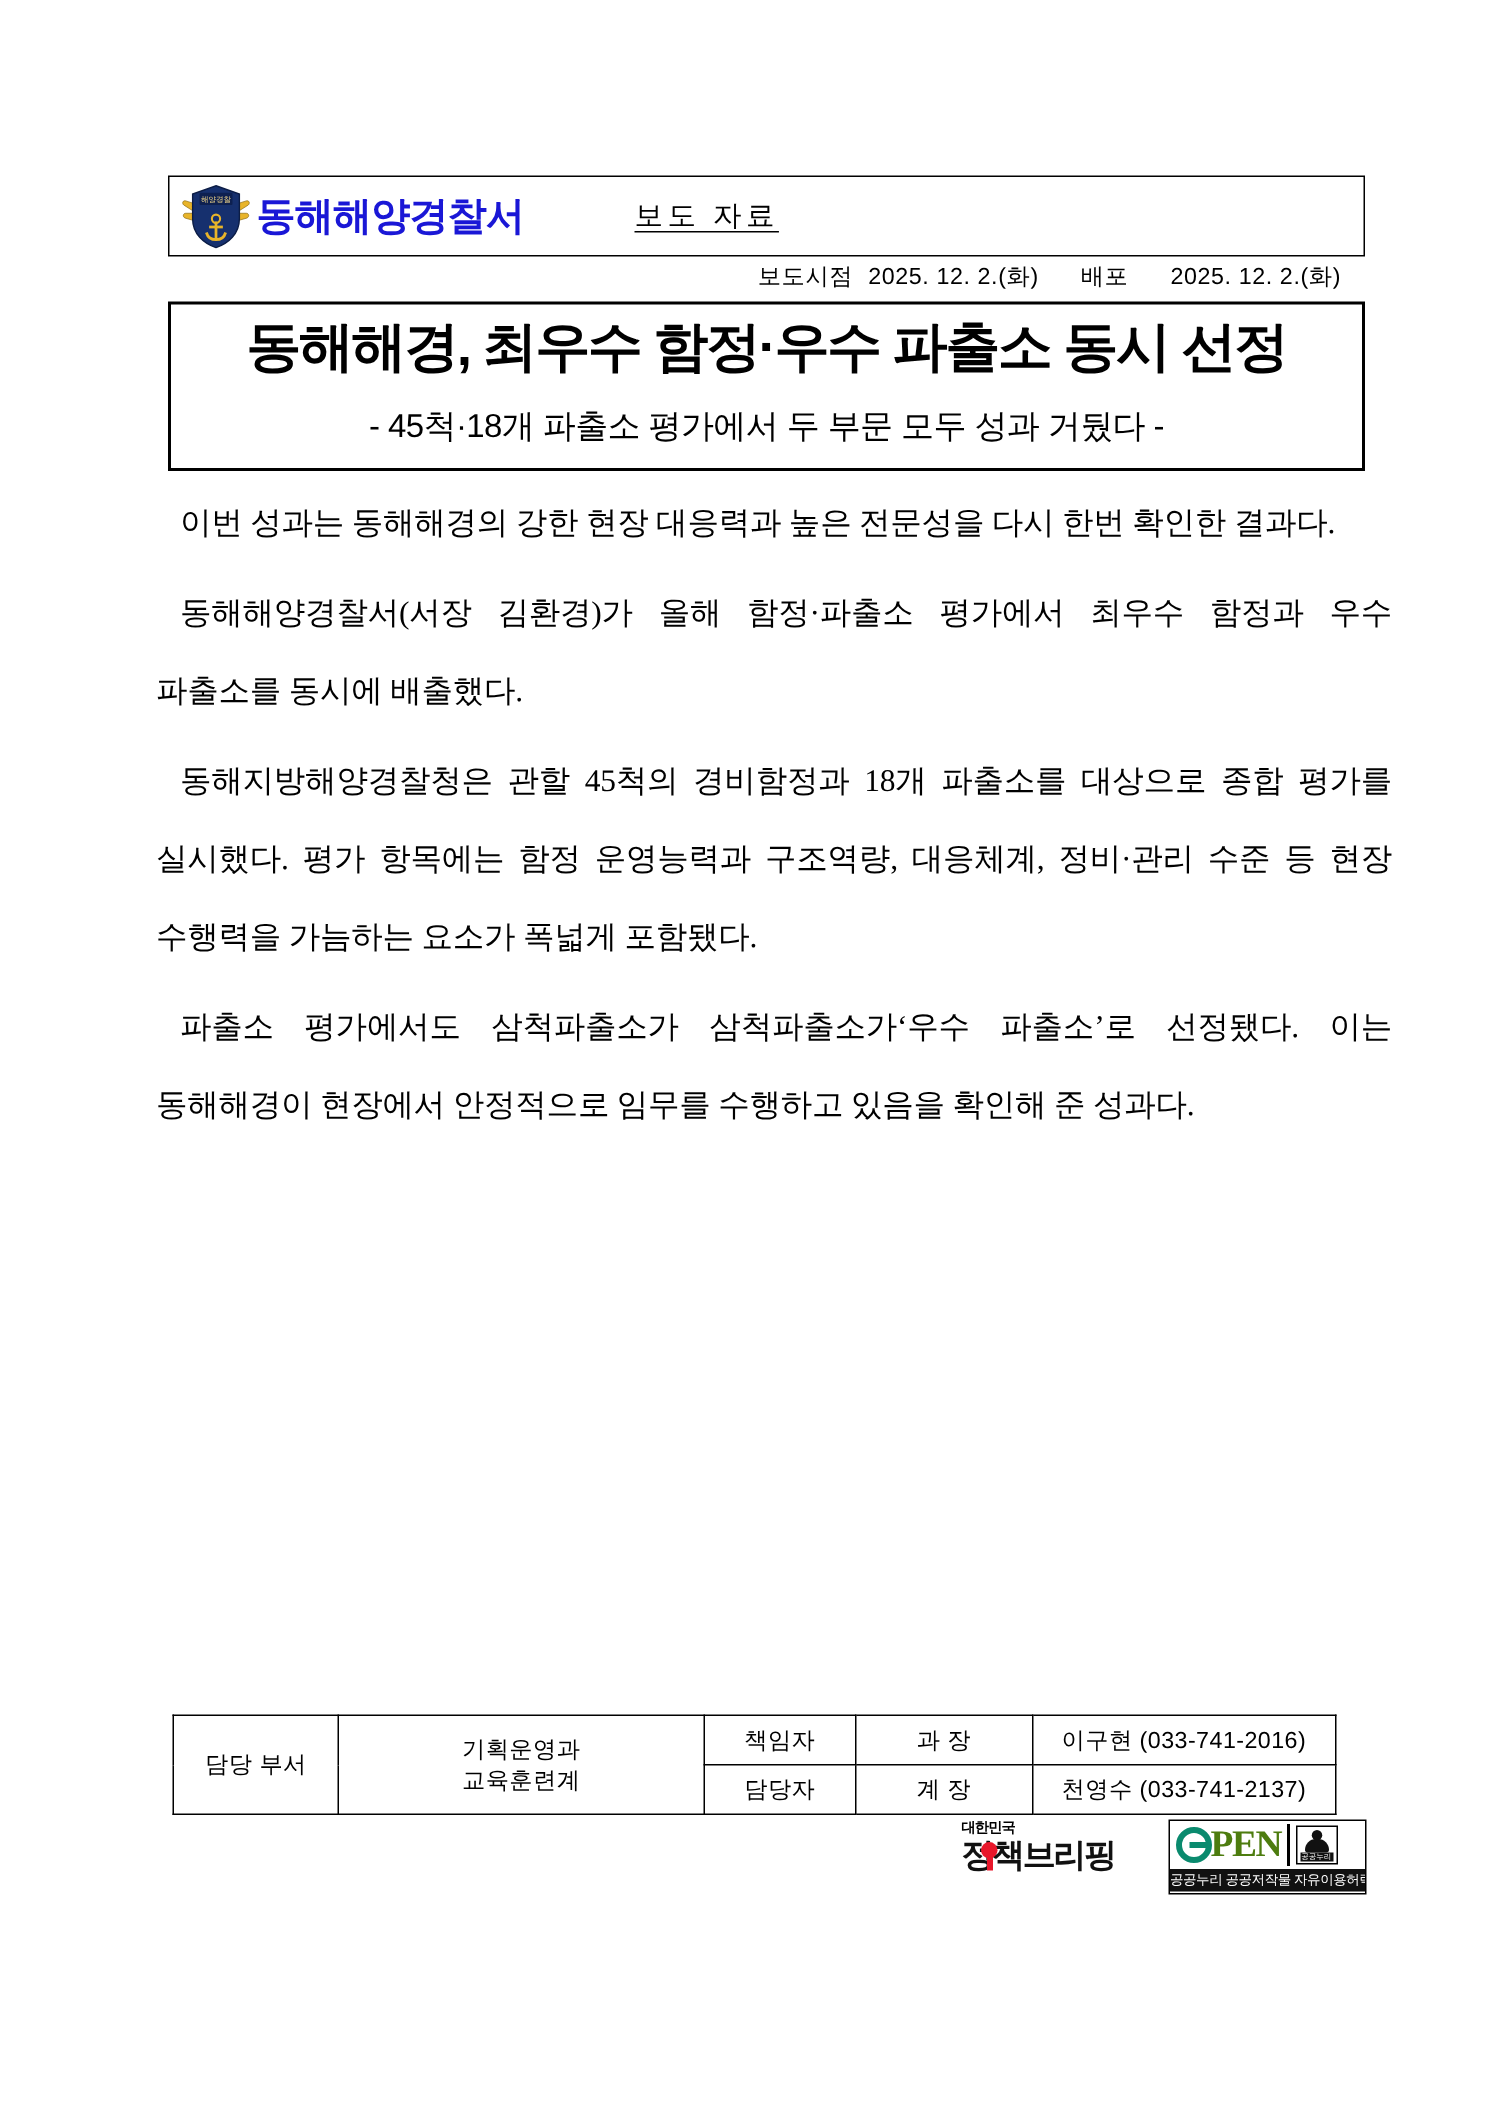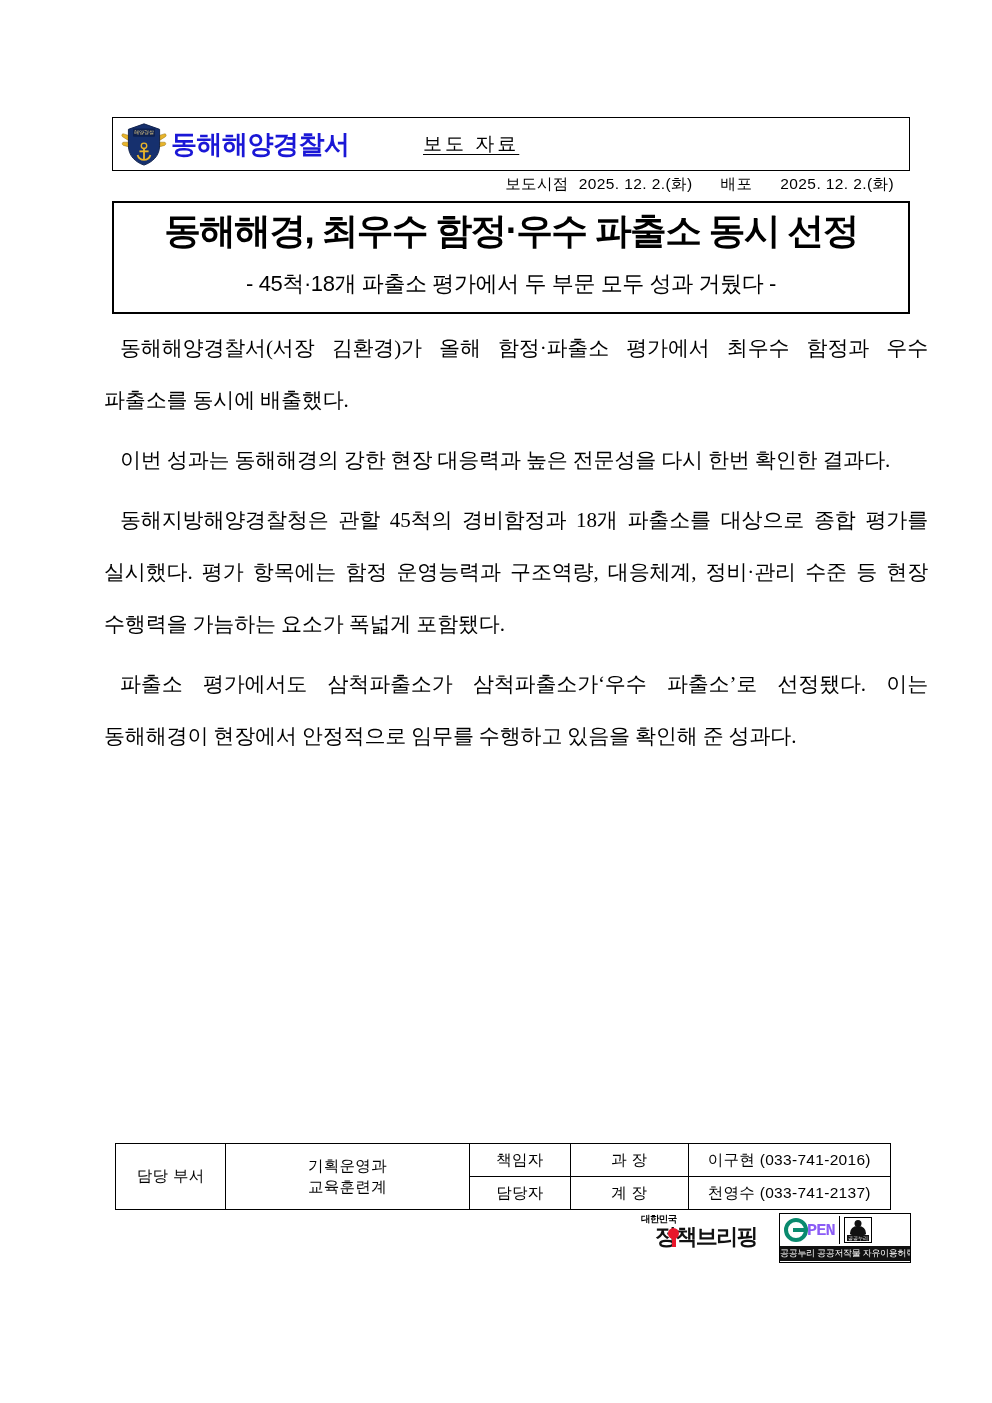--- a/index.html
+++ b/index.html
@@ -190,21 +190,20 @@
     line-height: 11px;
     color: #000;
   }
   .lb-main {
     font-size: 22px;
     font-weight: bold;
     letter-spacing: -1.6px;
     line-height: 25px;
     color: #111;
     position: relative;
-    margin-left: 14px;
   }
   .lb-dot {
     position: absolute;
     left: 13px;
     top: 4px;
     width: 11px;
     height: 11px;
     background: #e8172b;
     border-radius: 50%;
   }
@@ -247,26 +246,26 @@
   .open-o:before {
     content: "";
     position: absolute;
     left: 5px;
     top: 6px;
     width: 11px;
     height: 4px;
     background: #0a8a6e;
   }
   .open-pen {
-    font-family: Liberation Mono, monospace;
-    font-size: 17px;
+    font-family: Liberation Serif, serif;
+    font-size: 25px;
     font-weight: bold;
     letter-spacing: -1px;
     margin-left: -1px;
-    color: #8b5cf6;
+    color: #4d7c0f;
   }
   .open-sep {
     width: 1.5px;
     height: 28px;
     background: #000;
     margin: 0 4px;
     flex: 0 0 auto;
   }
   .open-fig {
     width: 28px;
@@ -354,22 +353,22 @@
   <div class="date-line">
     <span class="lbl">보도시점</span><span class="val">2025. 12. 2.(화)</span><span class="lbl2">배포</span><span>2025. 12. 2.(화)</span>
   </div>
 
   <div class="title-box">
     <div class="headline">동해해경, 최우수 함정·우수 파출소 동시 선정</div>
     <div class="subhead">- 45척·18개 파출소 평가에서 두 부문 모두 성과 거뒀다 -</div>
   </div>
 
   <div class="body-area">
+    <p class="para">이번 성과는 동해해경의 강한 현장 대응력과 높은 전문성을 다시 한번 확인한 결과다.</p>
     <p class="para">동해해양경찰서(서장 김환경)가 올해 함정·파출소 평가에서 최우수 함정과 우수 파출소를 동시에 배출했다.</p>
-    <p class="para">이번 성과는 동해해경의 강한 현장 대응력과 높은 전문성을 다시 한번 확인한 결과다.</p>
     <p class="para">동해지방해양경찰청은 관할 45척의 경비함정과 18개 파출소를 대상으로 종합 평가를 실시했다. 평가 항목에는 함정 운영능력과 구조역량, 대응체계, 정비·관리 수준 등 현장 수행력을 가늠하는 요소가 폭넓게 포함됐다.</p>
     <p class="para">파출소 평가에서도 삼척파출소가 삼척파출소가‘우수 파출소’로 선정됐다. 이는 동해해경이 현장에서 안정적으로 임무를 수행하고 있음을 확인해 준 성과다.</p>
   </div>
 
   <table class="contact-table">
     <tbody>
       <tr>
         <td class="c-label" rowspan="2">담당 부서</td>
         <td class="c-dept" rowspan="2">
           <div>기획운영과</div>

